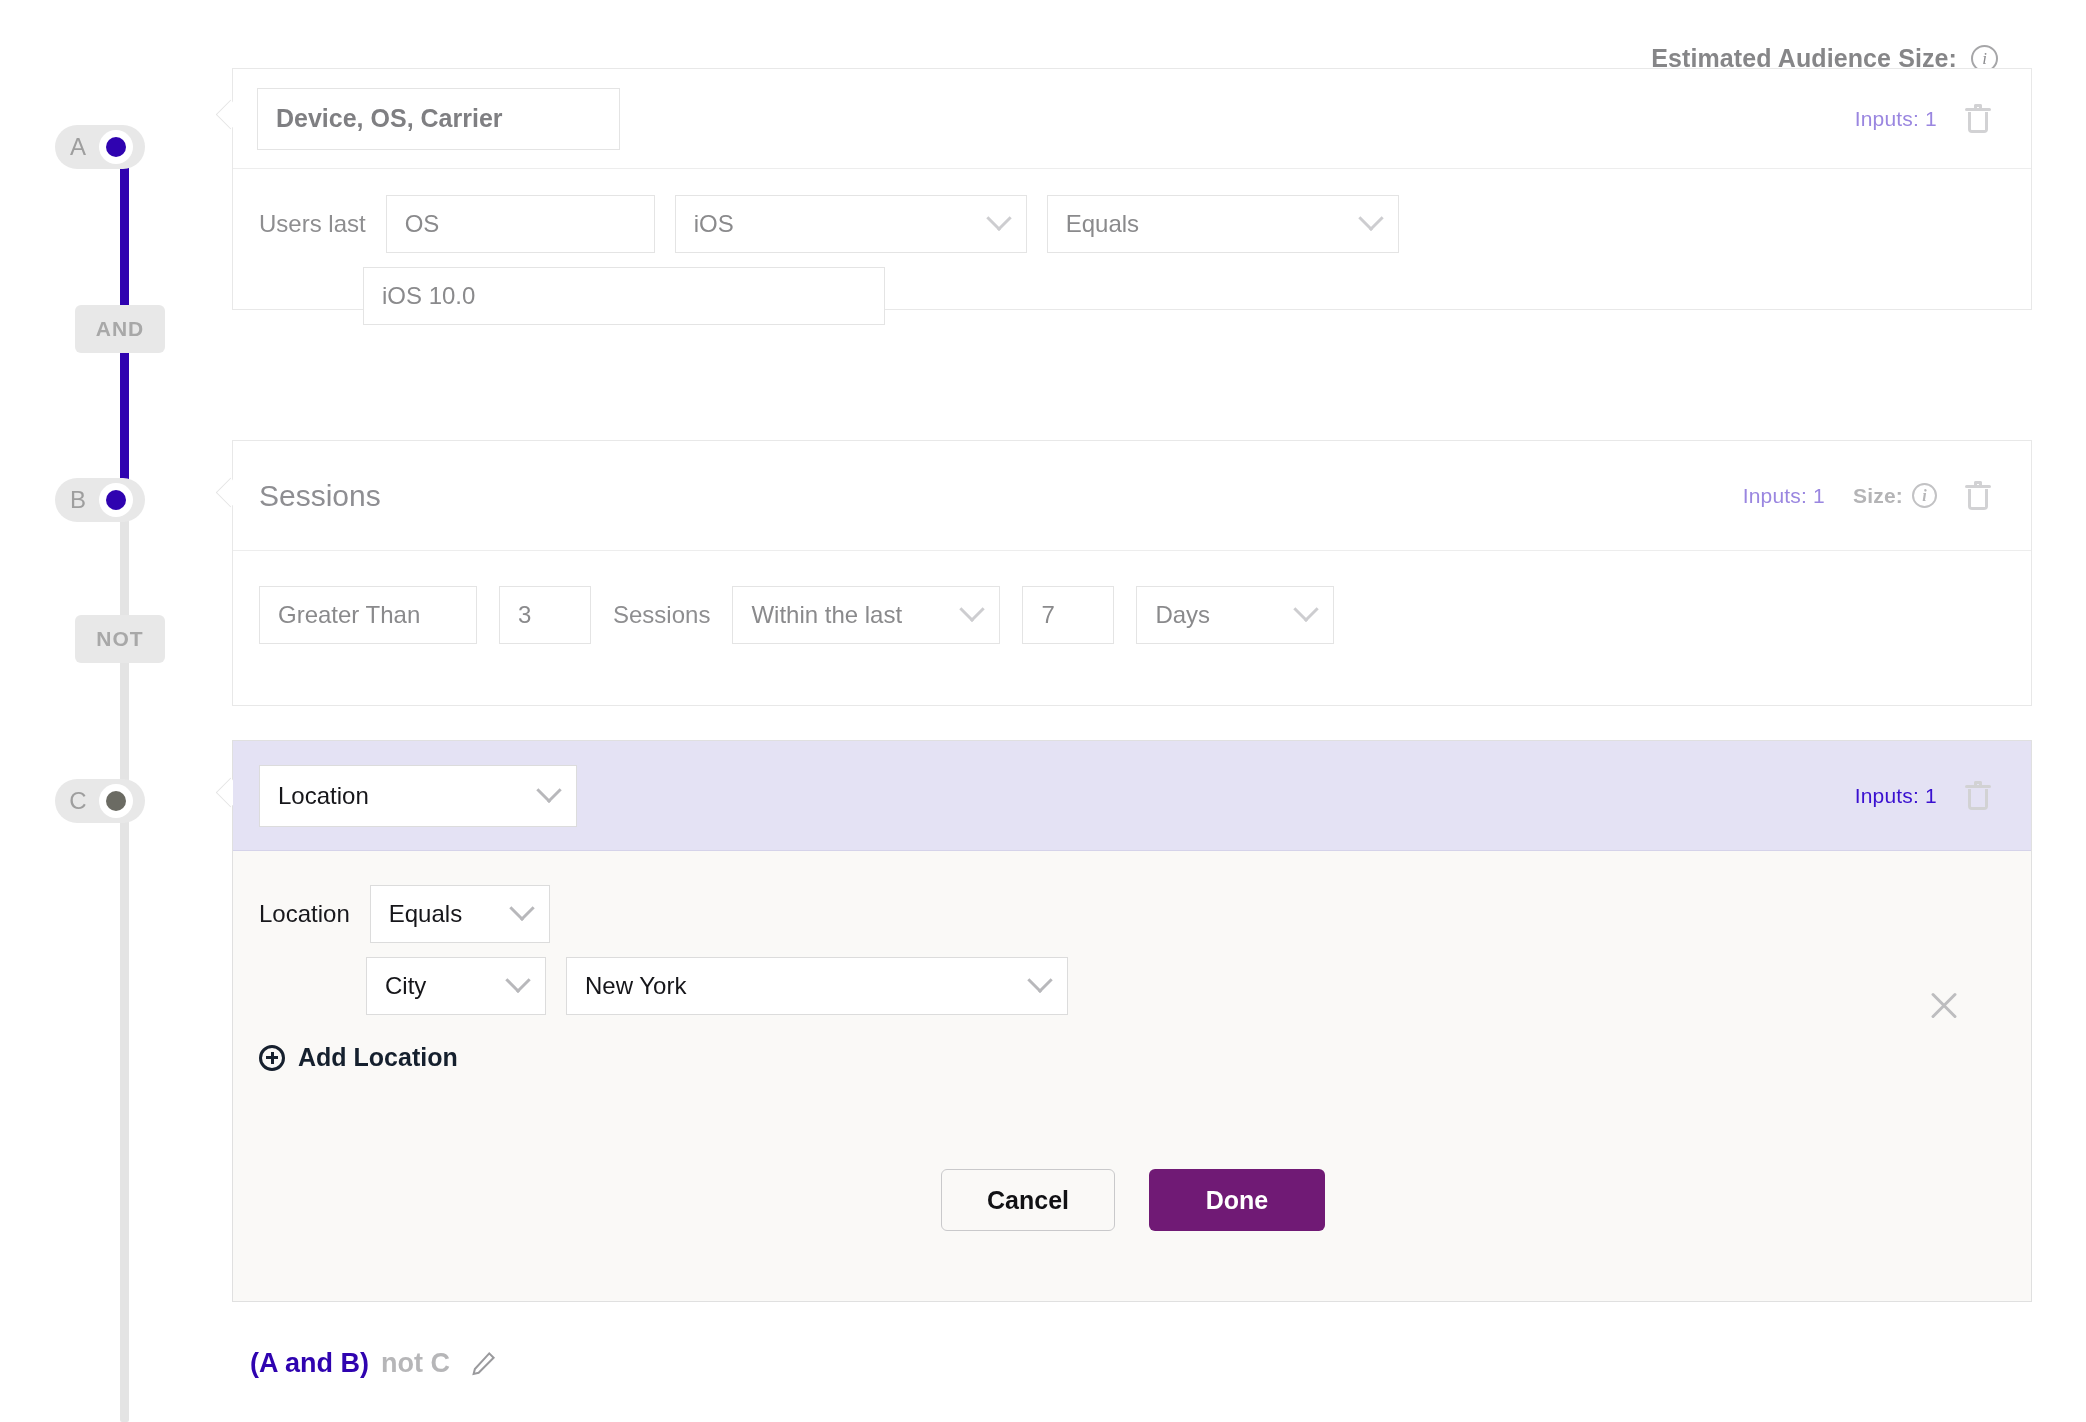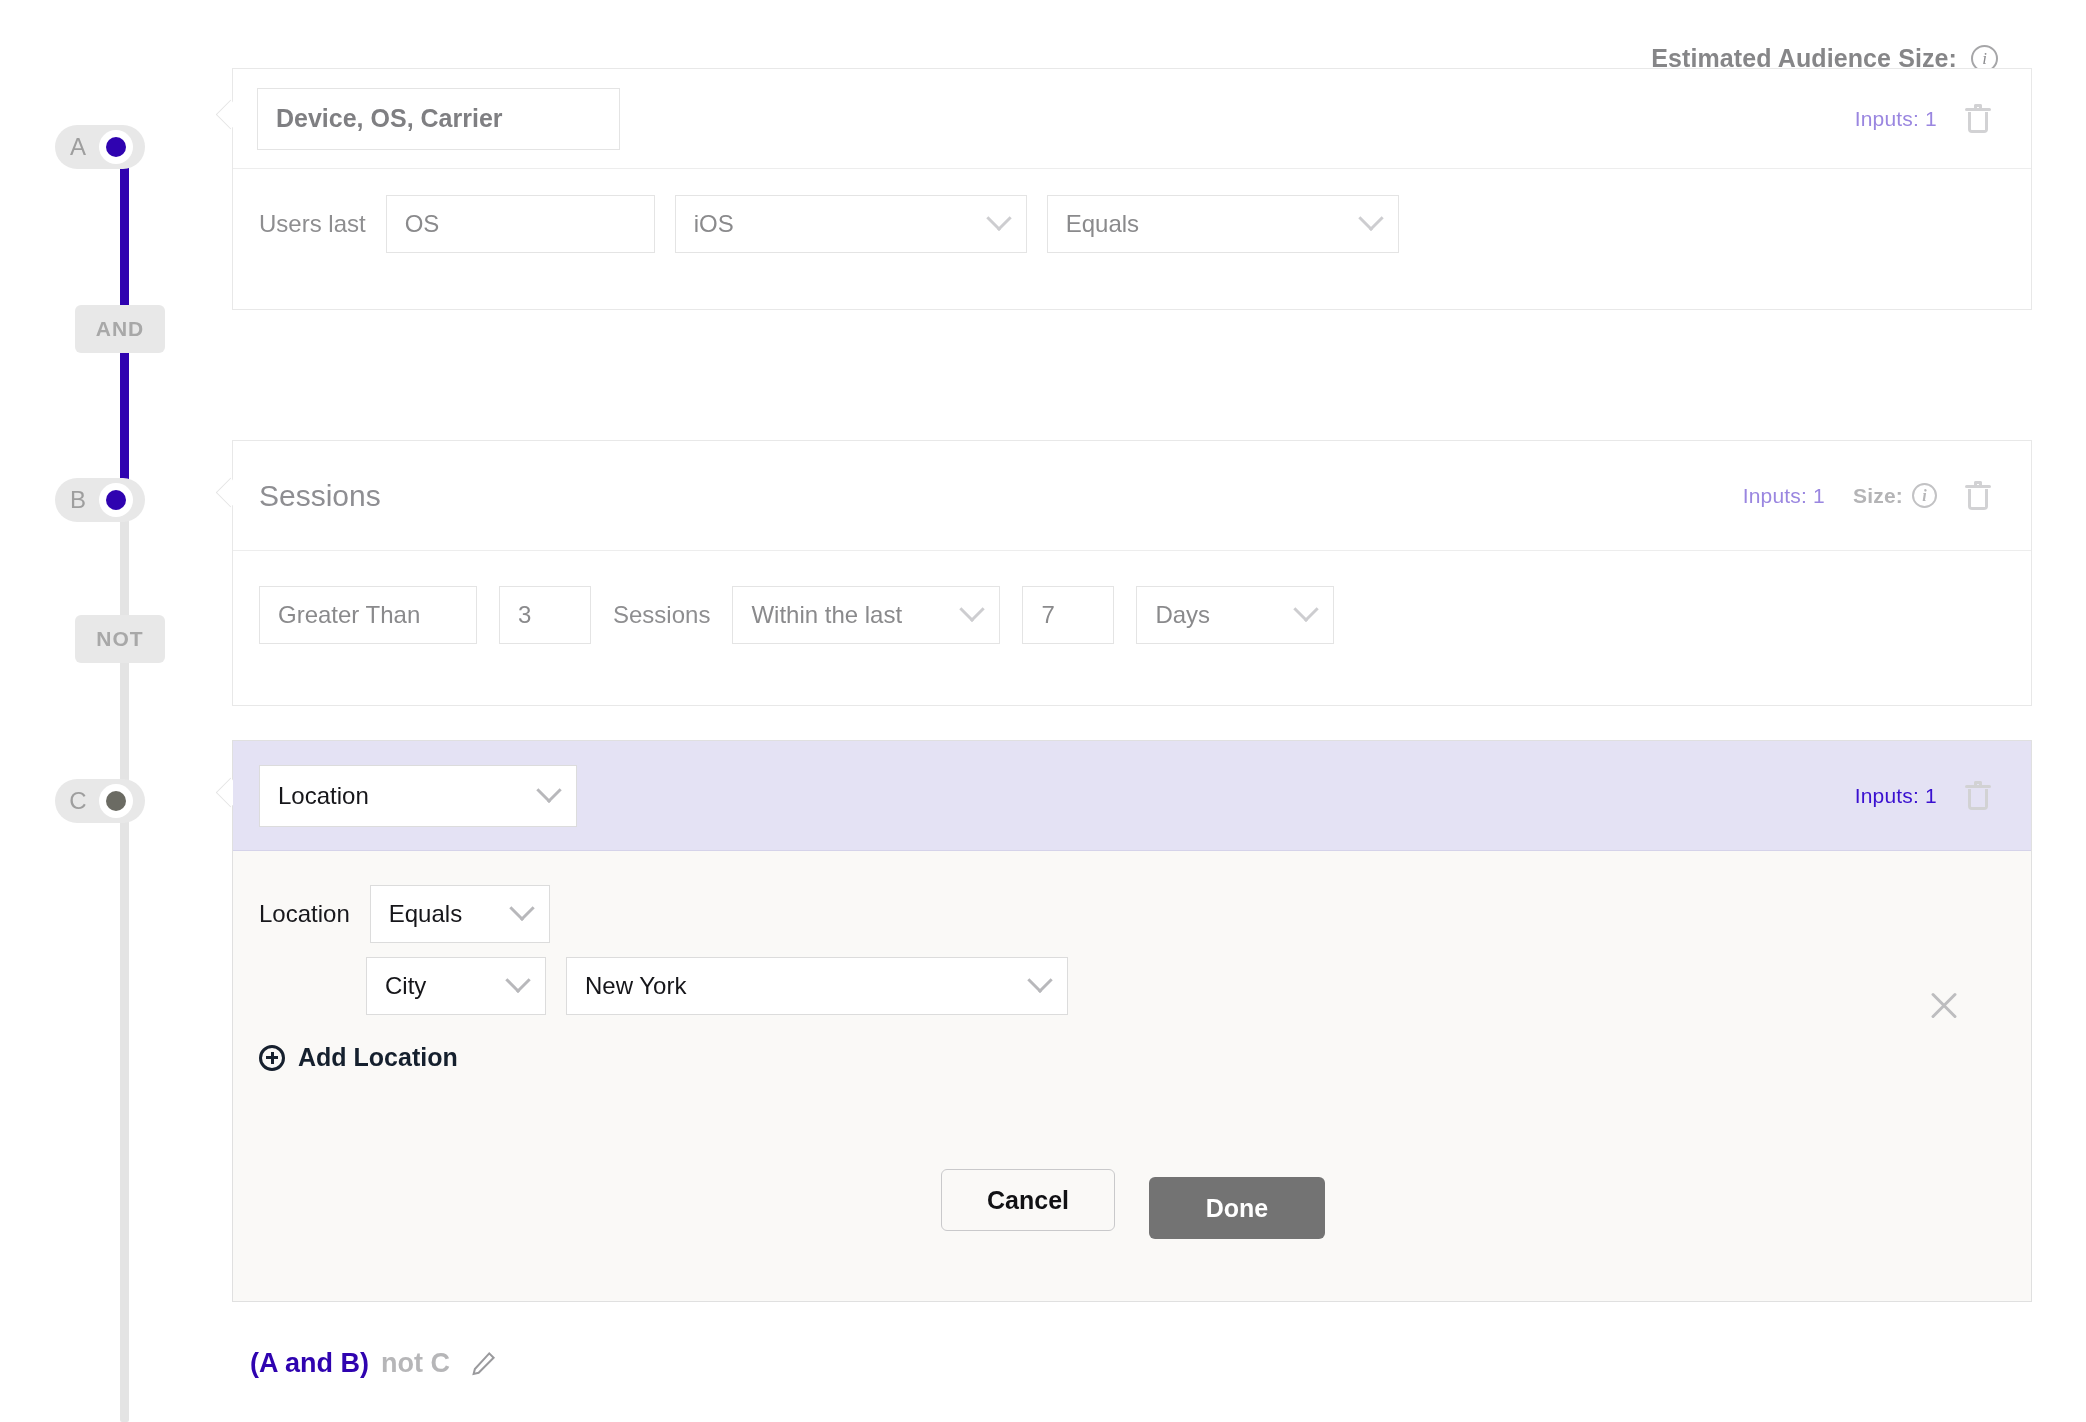--- a/index.html
+++ b/index.html
@@ -155,21 +155,21 @@
     content:"";position:absolute;top:13px;left:-2px;width:34px;height:3px;background:#bdbdbf;border-radius:2px;
   }
   .xclose:before{transform:rotate(45deg);}
   .xclose:after{transform:rotate(-45deg);}
   .btn-row{position:absolute;left:0;top:318px;width:1800px;display:flex;justify-content:center;gap:34px;}
   .btn{
     height:62px;border-radius:6px;display:flex;align-items:center;justify-content:center;
     font-size:25px;font-weight:bold;box-sizing:border-box;
   }
   .btn-cancel{width:174px;background:#faf9f7;border:1px solid #c9c9cb;color:#111114;}
-  .btn-done{width:176px;background:#737373;color:#ffffff;margin-top:8px;}
+  .btn-done{width:176px;background:#701a75;color:#ffffff;}
 
   
   .formula{position:absolute;left:250px;top:1348px;display:flex;align-items:center;gap:12px;}
   .f-a{font-size:27px;font-weight:bold;color:#2f03b0;}
   .f-b{font-size:27px;font-weight:bold;color:#b6b6b8;}
   .pencil{width:30px;height:30px;position:relative;margin-left:6px;}
 </style>
 </head>
 <body>
 
@@ -236,20 +236,25 @@
       <div class="fld sel" style="width:352px;">
         <span>iOS</span>
         <span class="chev"></span>
       </div>
       <div class="fld sel" style="width:352px;">
         <span>Equals</span>
         <span class="chev"></span>
       </div>
     </div>
 
+    <div class="rowA2">
+      <div class="fld" style="width:522px;">
+        <span>iOS 10.0</span>
+      </div>
+    </div>
   </div>
 
   <div class="card cardB">
     <div class="notch" style="top:36px;"></div>
 
     <div class="card-head">
       <span class="title-txt">Sessions</span>
       <div class="card-head-right">
         <span class="inputs-lbl">Inputs: 1</span>
         <span class="size-group">

